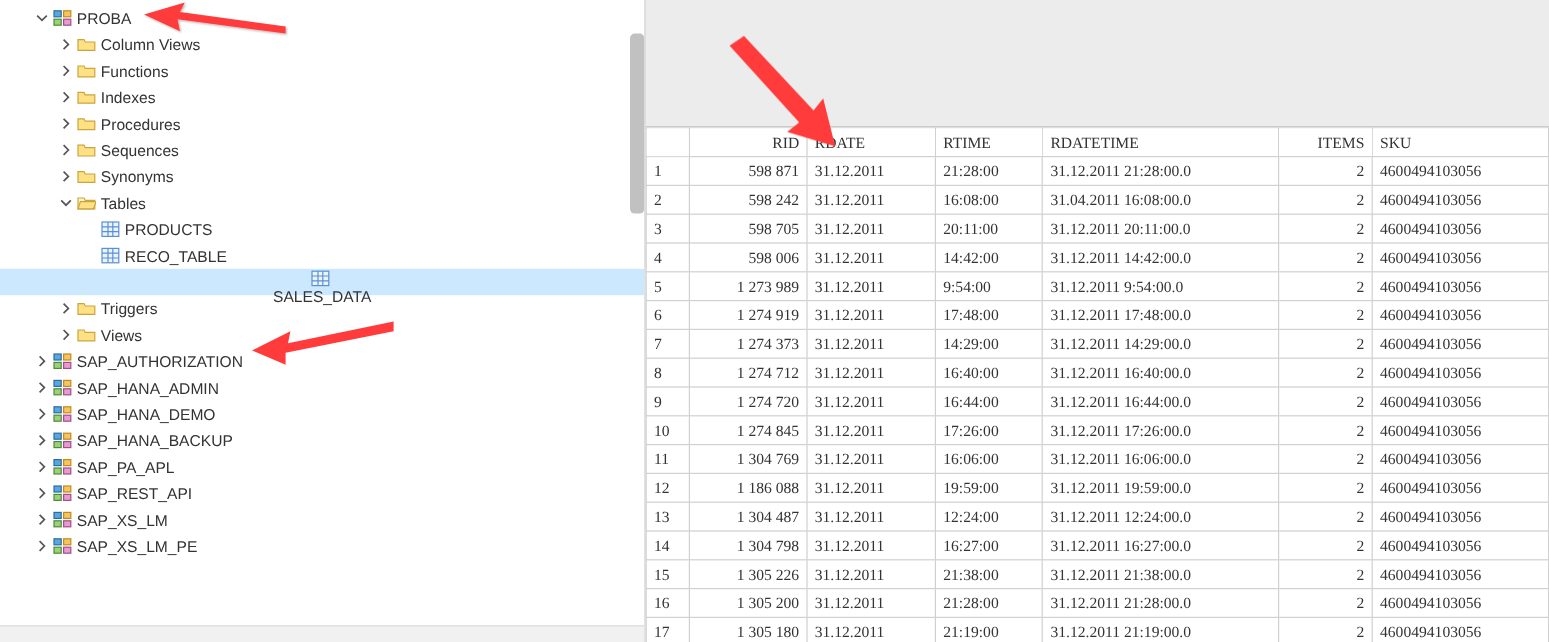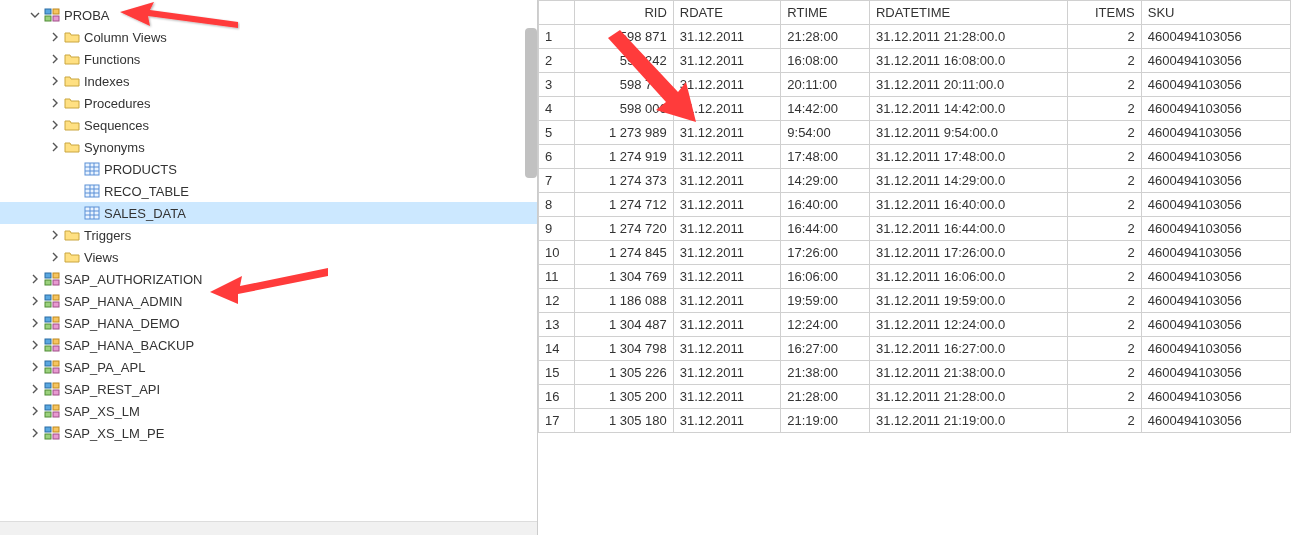--- a/index.html
+++ b/index.html
@@ -3,34 +3,34 @@
 <meta charset="utf-8">
 <style>
   * { box-sizing: border-box; }
   html, body { margin: 0; padding: 0; height: 100%; font-family: "Segoe UI", Arial, sans-serif; font-size: 13px; color: #333; }
   body { display: flex; background: #fff; overflow: hidden; }
   
   
   .tree-panel { width: 538px; height: 535px; overflow: hidden; border-right: 1px solid #ccc; position: relative; }
   .tree-scroll { padding: 4px 0; }
   .tree-row { display: flex; align-items: center; height: 22px; white-space: nowrap; cursor: default; user-select: none; }
-  .tree-row.selected { background: #cce8ff; }
+  .tree-row.selected { background: #cce8ff; flex-direction: column; }
   .indent { display: inline-block; }
   .expander { width: 14px; height: 14px; display: inline-flex; align-items: center; justify-content: center; margin-right: 2px; cursor: pointer; }
   .expander svg { width: 10px; height: 10px; }
   .expander.none { visibility: hidden; }
   .tree-icon { width: 16px; height: 16px; display: inline-flex; align-items: center; justify-content: center; margin-right: 4px; }
   .tree-label { }
   
   
   .scroll-stub { position: absolute; right: 0; top: 28px; width: 12px; height: 150px; background: #c1c1c1; border-radius: 4px; }
   .scroll-track-bottom { position: absolute; left:0; right:0; bottom:0; height:14px; background:#f1f1f1; border-top:1px solid #ddd; }
   
   
-  .right-panel { flex: 1; height: 535px; display: flex; flex-direction: row; background: #fff; }
+  .right-panel { flex: 1; height: 535px; display: flex; flex-direction: column; background: #fff; font-family: Liberation Serif, serif; }
   .right-header { height: 106px; background: #ececec; border-bottom: 1px solid #ccc; }
   .grid-wrap { flex: 1; overflow: hidden; }
   table.grid { border-collapse: collapse; width: 100%; font-size: 13px; }
   table.grid th, table.grid td { border: 1px solid #d0d0d0; padding: 3px 6px; height: 24px; }
   table.grid th { background: #fff; font-weight: normal; text-align: left; position: sticky; top:0; }
   table.grid th.num, table.grid td.num { text-align: right; }
   .rownum { width: 36px; text-align: left; background: #fff; }
   
   
   .arrow { position: absolute; pointer-events: none; }
@@ -134,20 +134,35 @@
           <svg viewBox="0 0 10 10">
             <path d="M3 1 L7 5 L3 9" fill="none" stroke="#555" stroke-width="1.4"></path>
           </svg>
         </span>
         <span class="tree-icon">
           <svg viewBox="0 0 16 16">
             <path d="M1 4h5l1 2h8v7H1z" fill="#ffe082" stroke="#caa63e"></path>
           </svg>
         </span>
         <span class="tree-label">Synonyms</span>
+      </div>
+      <div class="tree-row">
+        <span class="indent" style="width: 48px;"></span>
+        <span class="expander ">
+          <svg viewBox="0 0 10 10">
+            <path d="M1 3 L5 7 L9 3" fill="none" stroke="#555" stroke-width="1.4"></path>
+          </svg>
+        </span>
+        <span class="tree-icon">
+          <svg viewBox="0 0 16 16">
+            <path d="M1 4h5l1 2h8v7H1z" fill="#fff3c4" stroke="#caa63e"></path>
+            <path d="M3 7h13l-2 6H1z" fill="#ffe082" stroke="#caa63e"></path>
+          </svg>
+        </span>
+        <span class="tree-label">Tables</span>
       </div>
       <div class="tree-row">
         <span class="indent" style="width: 68px;"></span>
         <span class="expander none"></span>
         <span class="tree-icon">
           <svg viewBox="0 0 16 16">
             <rect x="1" y="2" width="14" height="12" fill="#eaf4ff" stroke="#5a8fd6"></rect>
             <line x1="1" y1="6" x2="15" y2="6" stroke="#5a8fd6"></line>
             <line x1="1" y1="10" x2="15" y2="10" stroke="#5a8fd6"></line>
             <line x1="6" y1="2" x2="6" y2="14" stroke="#5a8fd6"></line>
@@ -397,21 +412,21 @@
             <td>21:28:00</td>
             <td>31.12.2011 21:28:00.0</td>
             <td class="num">2</td>
             <td>4600494103056</td>
           </tr>
           <tr>
             <td class="rownum">2</td>
             <td class="num">598 242</td>
             <td>31.12.2011</td>
             <td>16:08:00</td>
-            <td>31.12.2011 16:08:00.0</td>
+            <td>31.04.2011 16:08:00.0</td>
             <td class="num">2</td>
             <td>4600494103056</td>
           </tr>
           <tr>
             <td class="rownum">3</td>
             <td class="num">598 705</td>
             <td>31.12.2011</td>
             <td>20:11:00</td>
             <td>31.12.2011 20:11:00.0</td>
             <td class="num">2</td>

